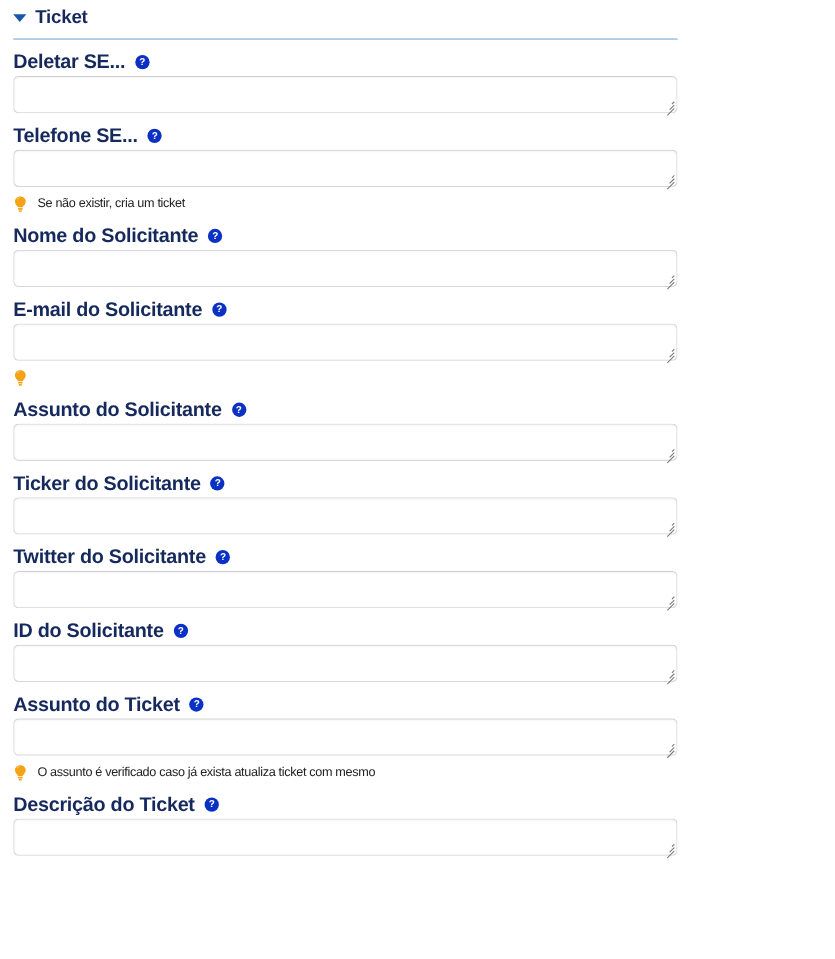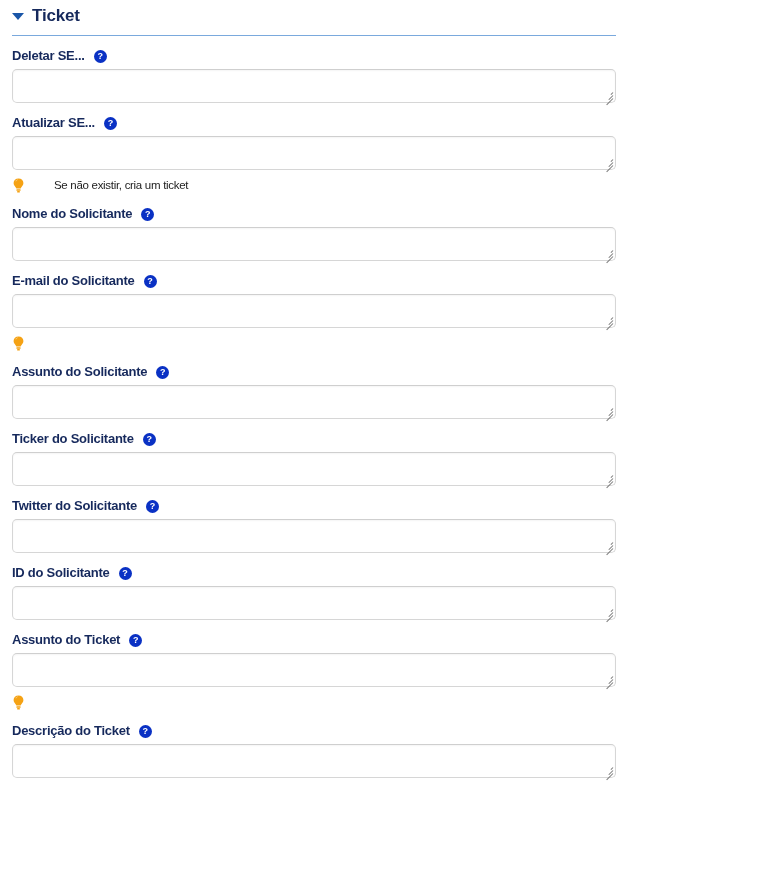--- a/index.html
+++ b/index.html
@@ -56,21 +56,21 @@
   .field {
     padding: 0 11px 0 12px;
   }
   .field-label-row {
     display: flex;
     align-items: center;
     padding-top: 12px;
     padding-bottom: 5px;
   }
   .field-label {
-    font-size: 13px;
+    font-size: 18px;
     font-weight: bold;
     color: #16295c;
     letter-spacing: -0.25px;
     line-height: 16px;
   }
   .help-icon {
     width: 13px;
     height: 13px;
     border-radius: 50%;
     background: #0a31c4;
@@ -128,21 +128,20 @@
     width: 13px;
     height: 15px;
     flex: 0 0 auto;
     margin-right: 9px;
   }
   .hint-text {
     font-size: 11.5px;
     color: #222222;
     letter-spacing: -0.3px;
     line-height: 14px;
-    margin-left: 20px;
   }
 </style>
 </head>
 <body>
 
 <div class="panel">
 
   <div class="section-header">
     <span class="caret"></span>
     <span class="section-title">Ticket</span>
@@ -156,21 +155,21 @@
           <span class="help-icon">?</span>
         </div>
         <div class="textarea-box"><textarea placeholder="" style="width: 100%; height: 100%; box-sizing: border-box; border: 0px; outline: none; resize: none; background: transparent; padding: 5px 8px; font-family: &quot;Liberation Sans&quot;, sans-serif; font-size: 12px; color: rgb(34, 34, 34);"></textarea><span class="resize-grip">
             <i class="l1"></i>
             <i class="l2"></i>
             <i class="l3"></i>
           </span></div>
       </div>
       <div class="field">
         <div class="field-label-row">
-          <span class="field-label">Atualizar SE...</span>
+          <span class="field-label">Telefone SE...</span>
           <span class="help-icon">?</span>
         </div>
         <div class="textarea-box"><textarea placeholder="" style="width: 100%; height: 100%; box-sizing: border-box; border: 0px; outline: none; resize: none; background: transparent; padding: 5px 8px; font-family: &quot;Liberation Sans&quot;, sans-serif; font-size: 12px; color: rgb(34, 34, 34);"></textarea><span class="resize-grip">
             <i class="l1"></i>
             <i class="l2"></i>
             <i class="l3"></i>
           </span></div>
       </div>
       <div class="hint-row">
         <span class="bulb"><svg width="13" height="15" viewBox="0 0 13 15" xmlns="http://www.w3.org/2000/svg">
@@ -266,20 +265,21 @@
             <i class="l3"></i>
           </span></div>
       </div>
       <div class="hint-row">
         <span class="bulb"><svg width="13" height="15" viewBox="0 0 13 15" xmlns="http://www.w3.org/2000/svg">
             <path d="M6.5 0.6 C3.6 0.6 1.6 2.6 1.6 5.1 C1.6 6.9 2.6 8.0 3.4 8.9 C3.9 9.5 4.2 9.9 4.3 10.5 L8.7 10.5 C8.8 9.9 9.1 9.5 9.6 8.9 C10.4 8.0 11.4 6.9 11.4 5.1 C11.4 2.6 9.4 0.6 6.5 0.6 Z" fill="#f5a214"></path>
             <rect x="4.4" y="11.2" width="4.2" height="1.5" rx="0.5" fill="#f5a214"></rect>
             <rect x="5.1" y="13.1" width="2.8" height="1.5" rx="0.6" fill="#f5a214"></rect>
             <path d="M3.4 3.0 C4.1 1.9 5.2 1.4 6.1 1.4 C5.2 1.9 4.4 2.6 4.0 3.6 Z" fill="#ffffff" opacity="0.55"></path>
           </svg></span>
+        <span class="hint-text">O assunto é verificado caso já exista atualiza ticket com mesmo</span>
       </div>
       <div class="field">
         <div class="field-label-row">
           <span class="field-label">Descrição do Ticket</span>
           <span class="help-icon">?</span>
         </div>
         <div class="textarea-box"><textarea placeholder="" style="width: 100%; height: 100%; box-sizing: border-box; border: 0px; outline: none; resize: none; background: transparent; padding: 5px 8px; font-family: &quot;Liberation Sans&quot;, sans-serif; font-size: 12px; color: rgb(34, 34, 34);"></textarea><span class="resize-grip">
             <i class="l1"></i>
             <i class="l2"></i>
             <i class="l3"></i>

